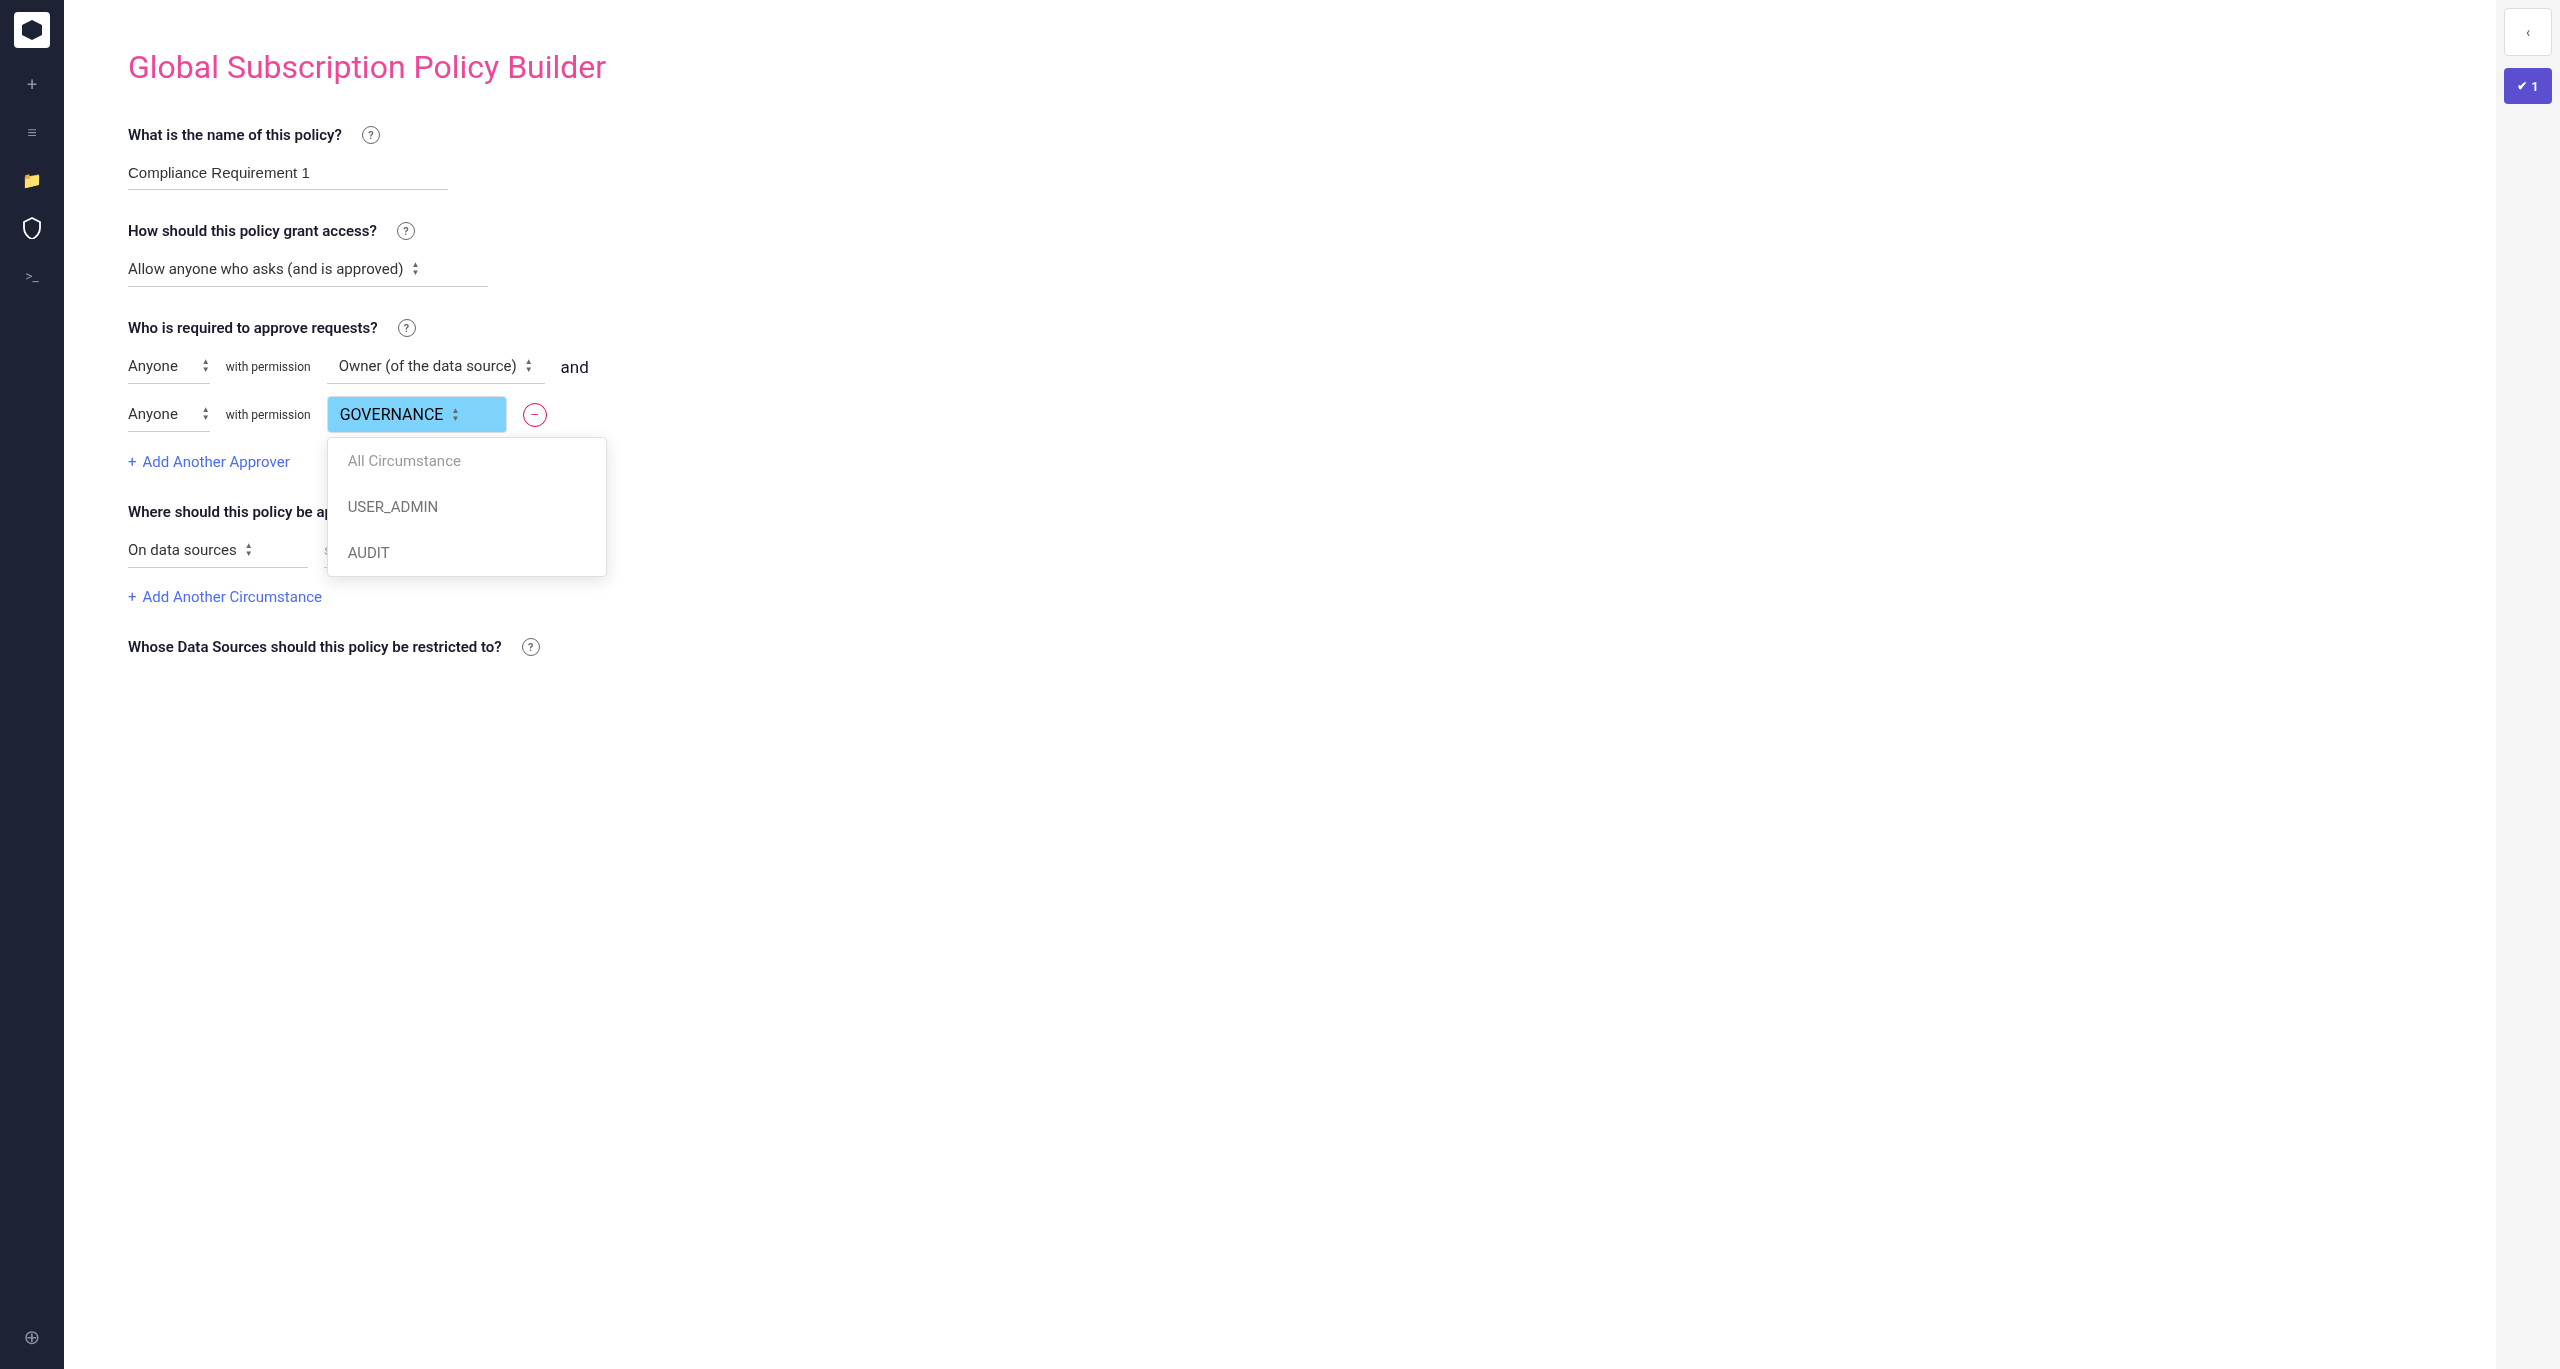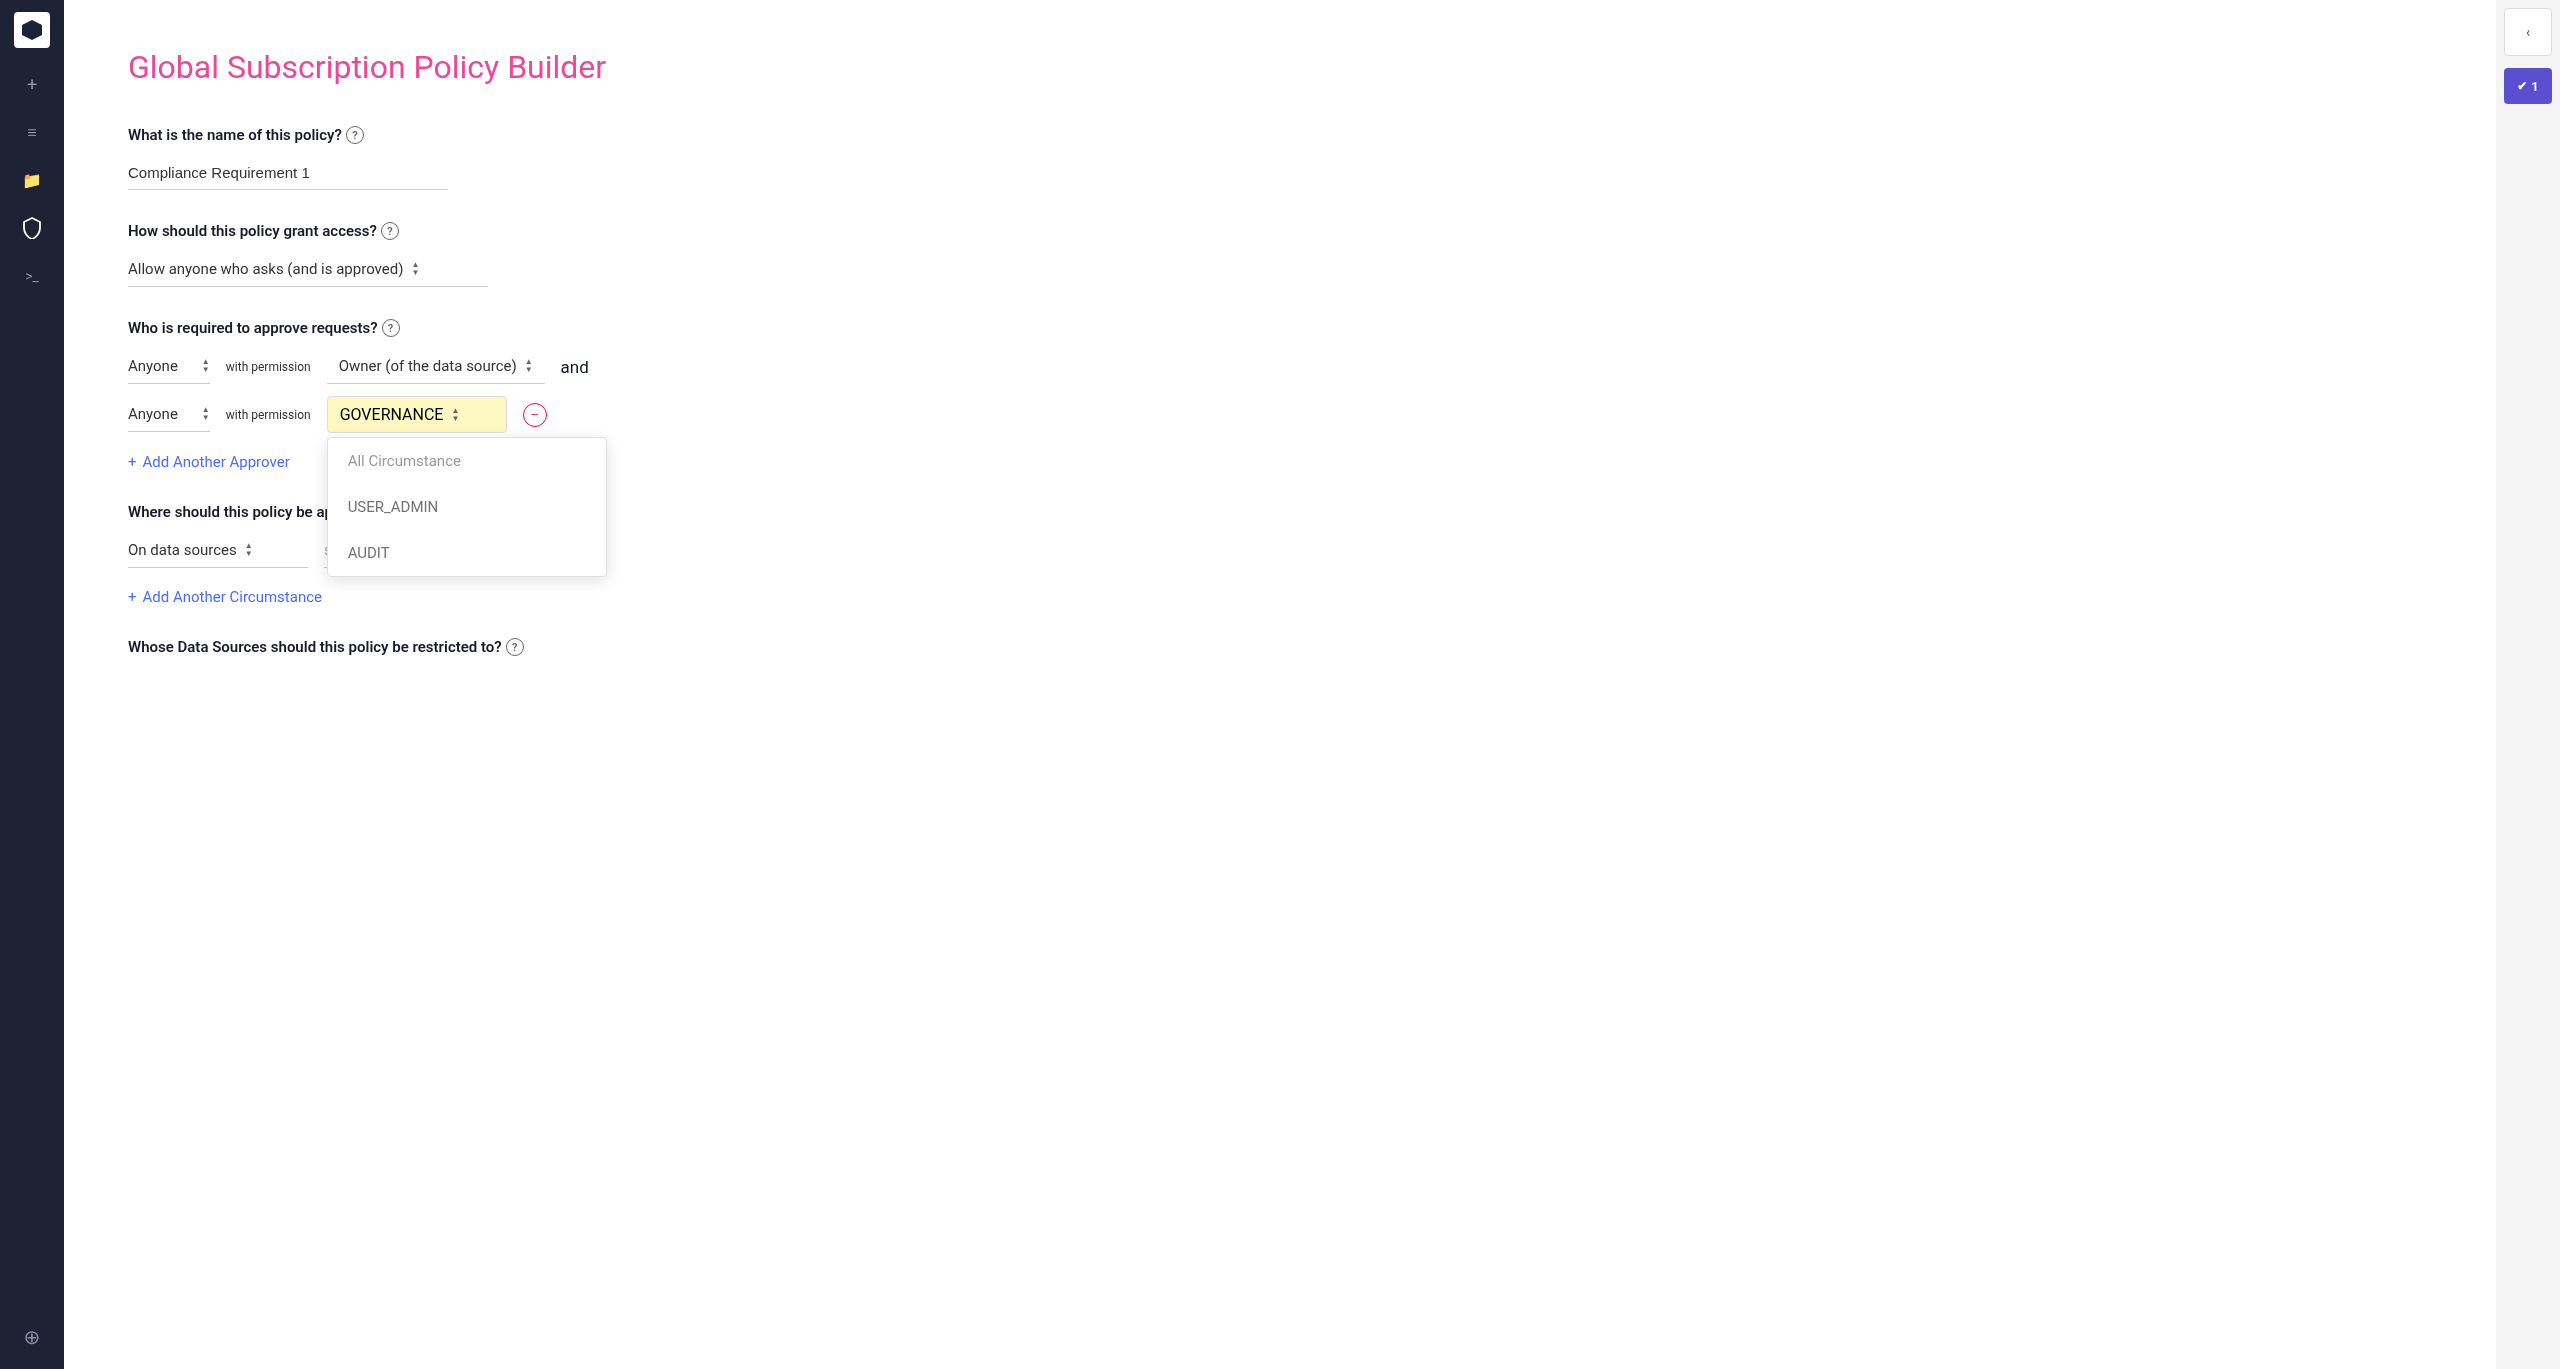--- a/index.html
+++ b/index.html
@@ -114,21 +114,21 @@
     .form-section {
       margin-bottom: 32px;
     }
 
     .field-label {
       font-size: 15px;
       font-weight: 600;
       color: #1a1a2e;
       display: flex;
       align-items: center;
-      gap: 4px;
+      gap: 20px;
       margin-bottom: 12px;
     }
 
     .help-icon {
       width: 18px;
       height: 18px;
       border: 1.5px solid #666;
       border-radius: 50%;
       display: inline-flex;
       align-items: center;
@@ -269,21 +269,21 @@
     .dropdown-item {
       padding: 14px 20px;
       font-size: 15px;
       color: #737373;
       cursor: pointer;
     }
     .dropdown-item.placeholder { color: #999; }
 
     
     .governance-select {
-      background: #fef9c3;
+      background: #7dd3fc;
       border: 1px solid #ddd;
       border-radius: 4px;
       padding: 8px 12px;
       display: inline-flex;
       align-items: center;
       min-width: 180px;
       cursor: pointer;
     }
 
     

